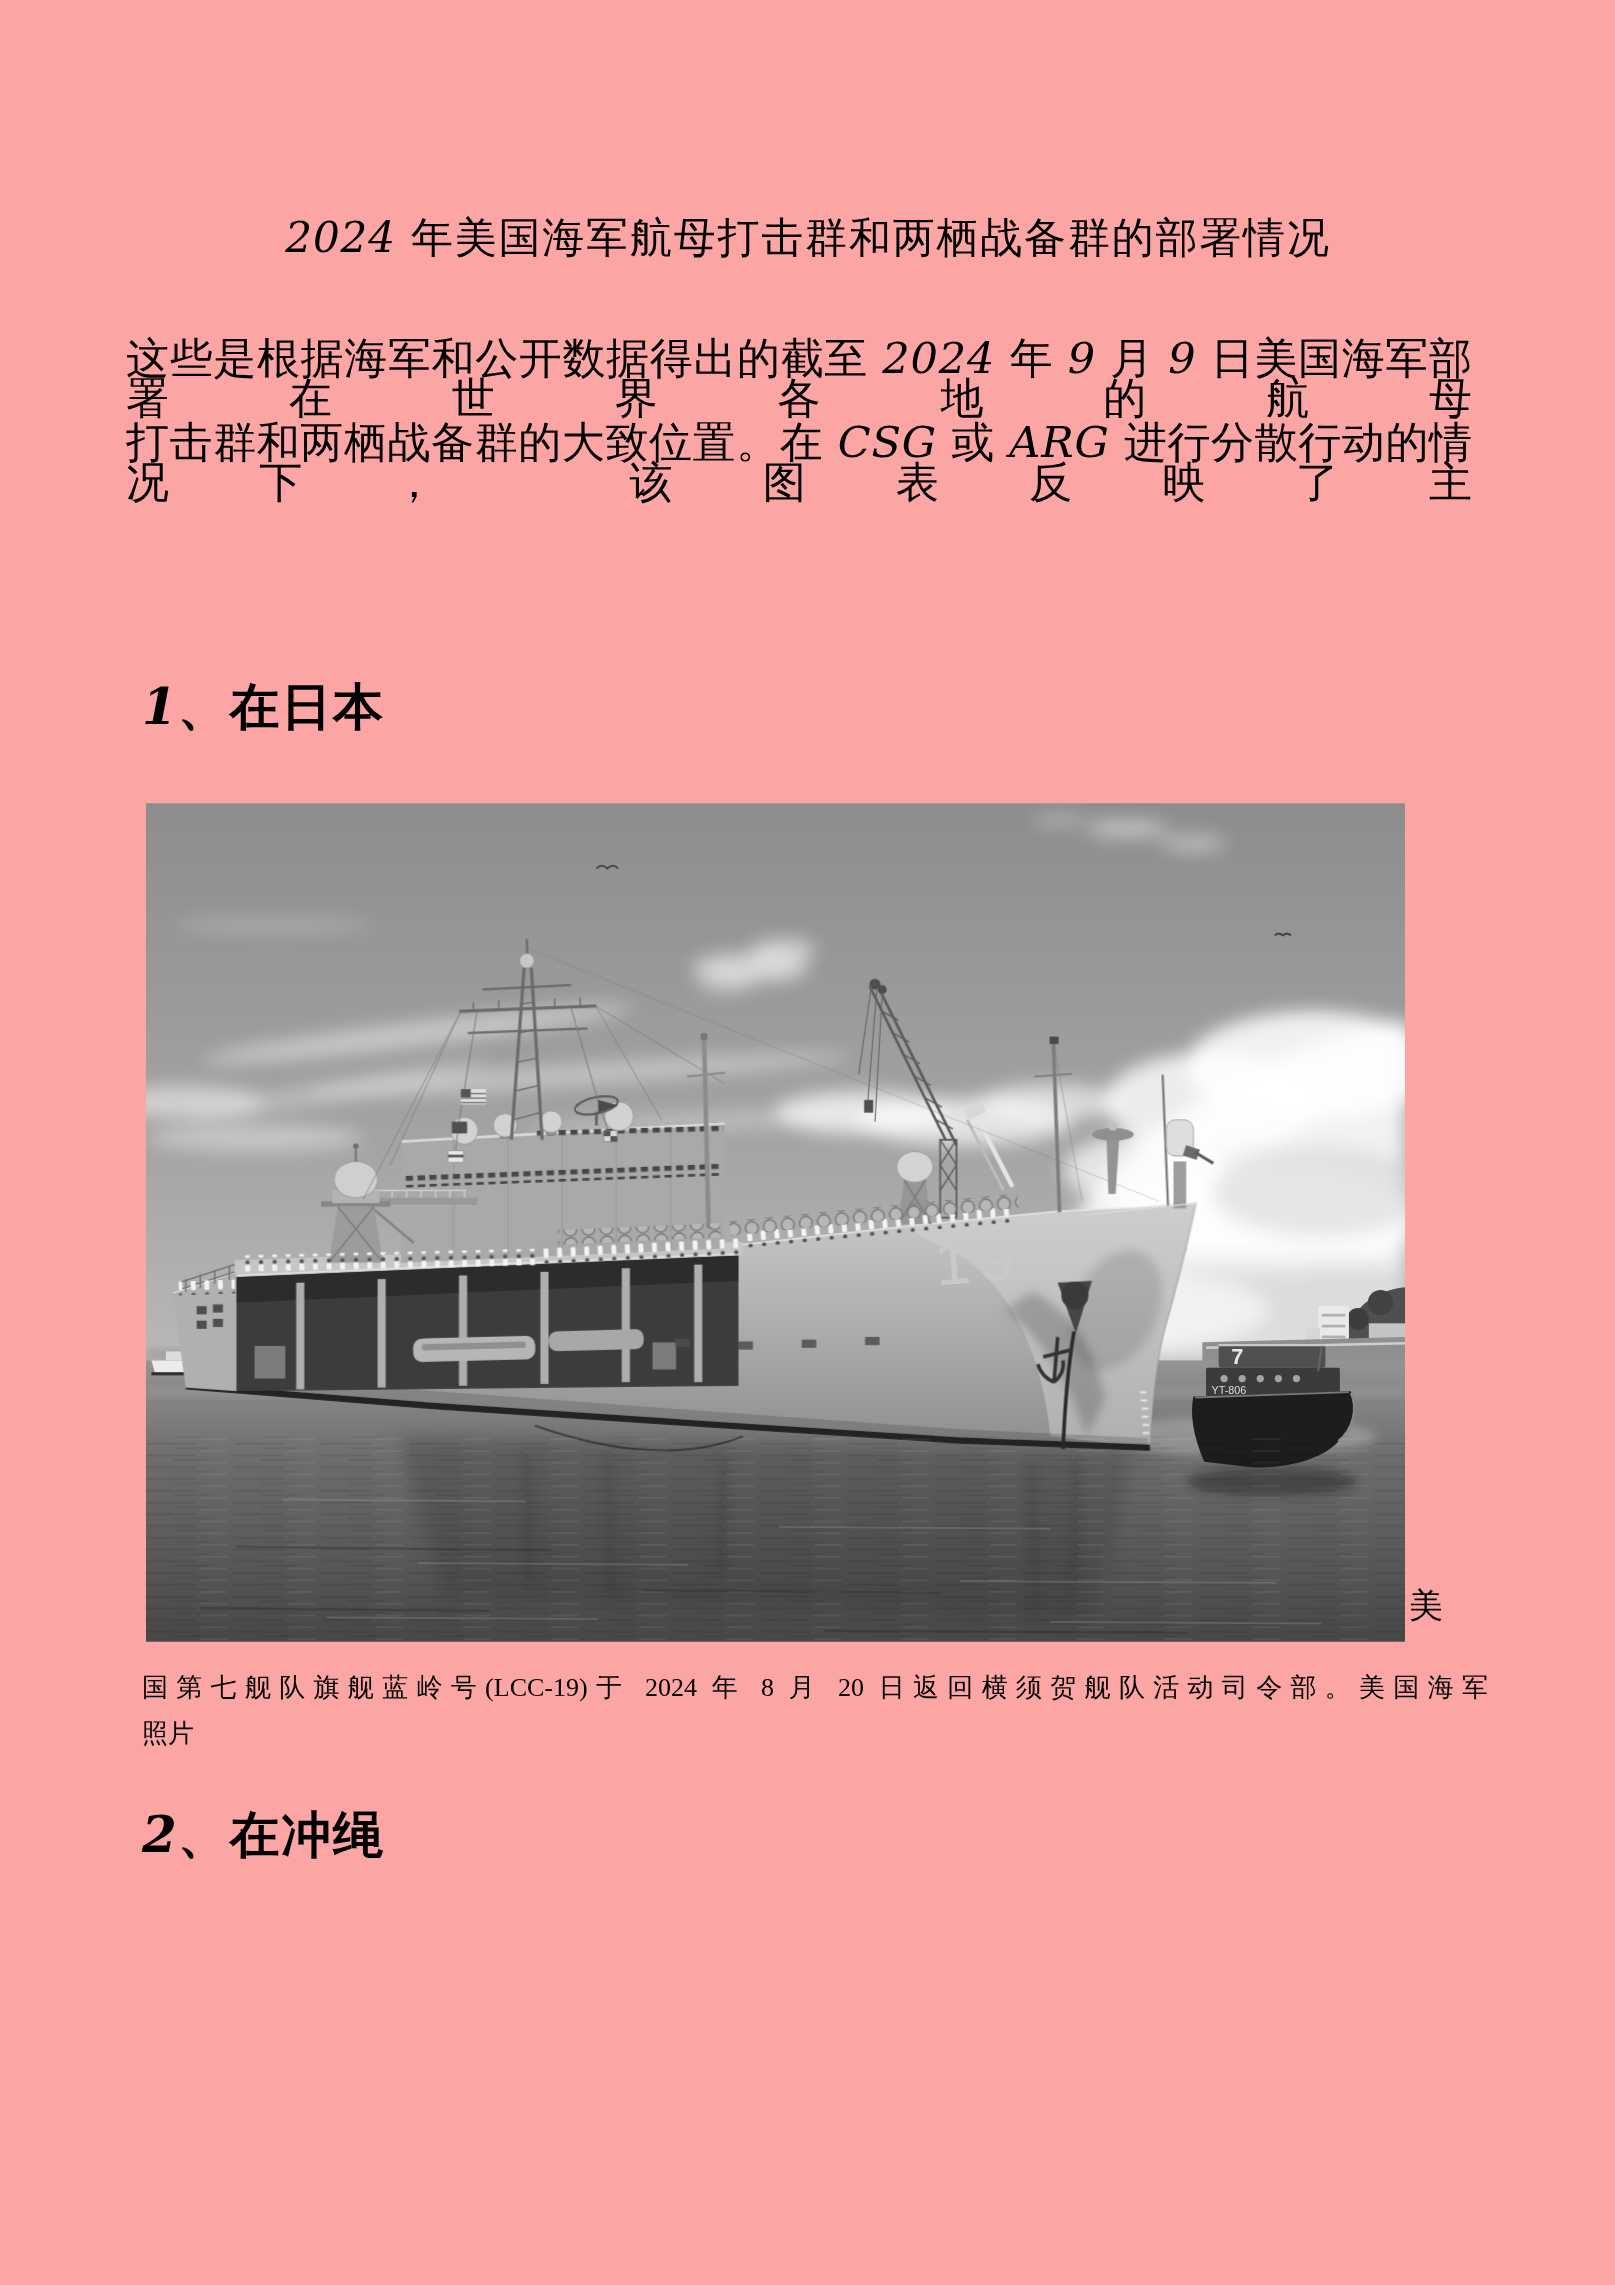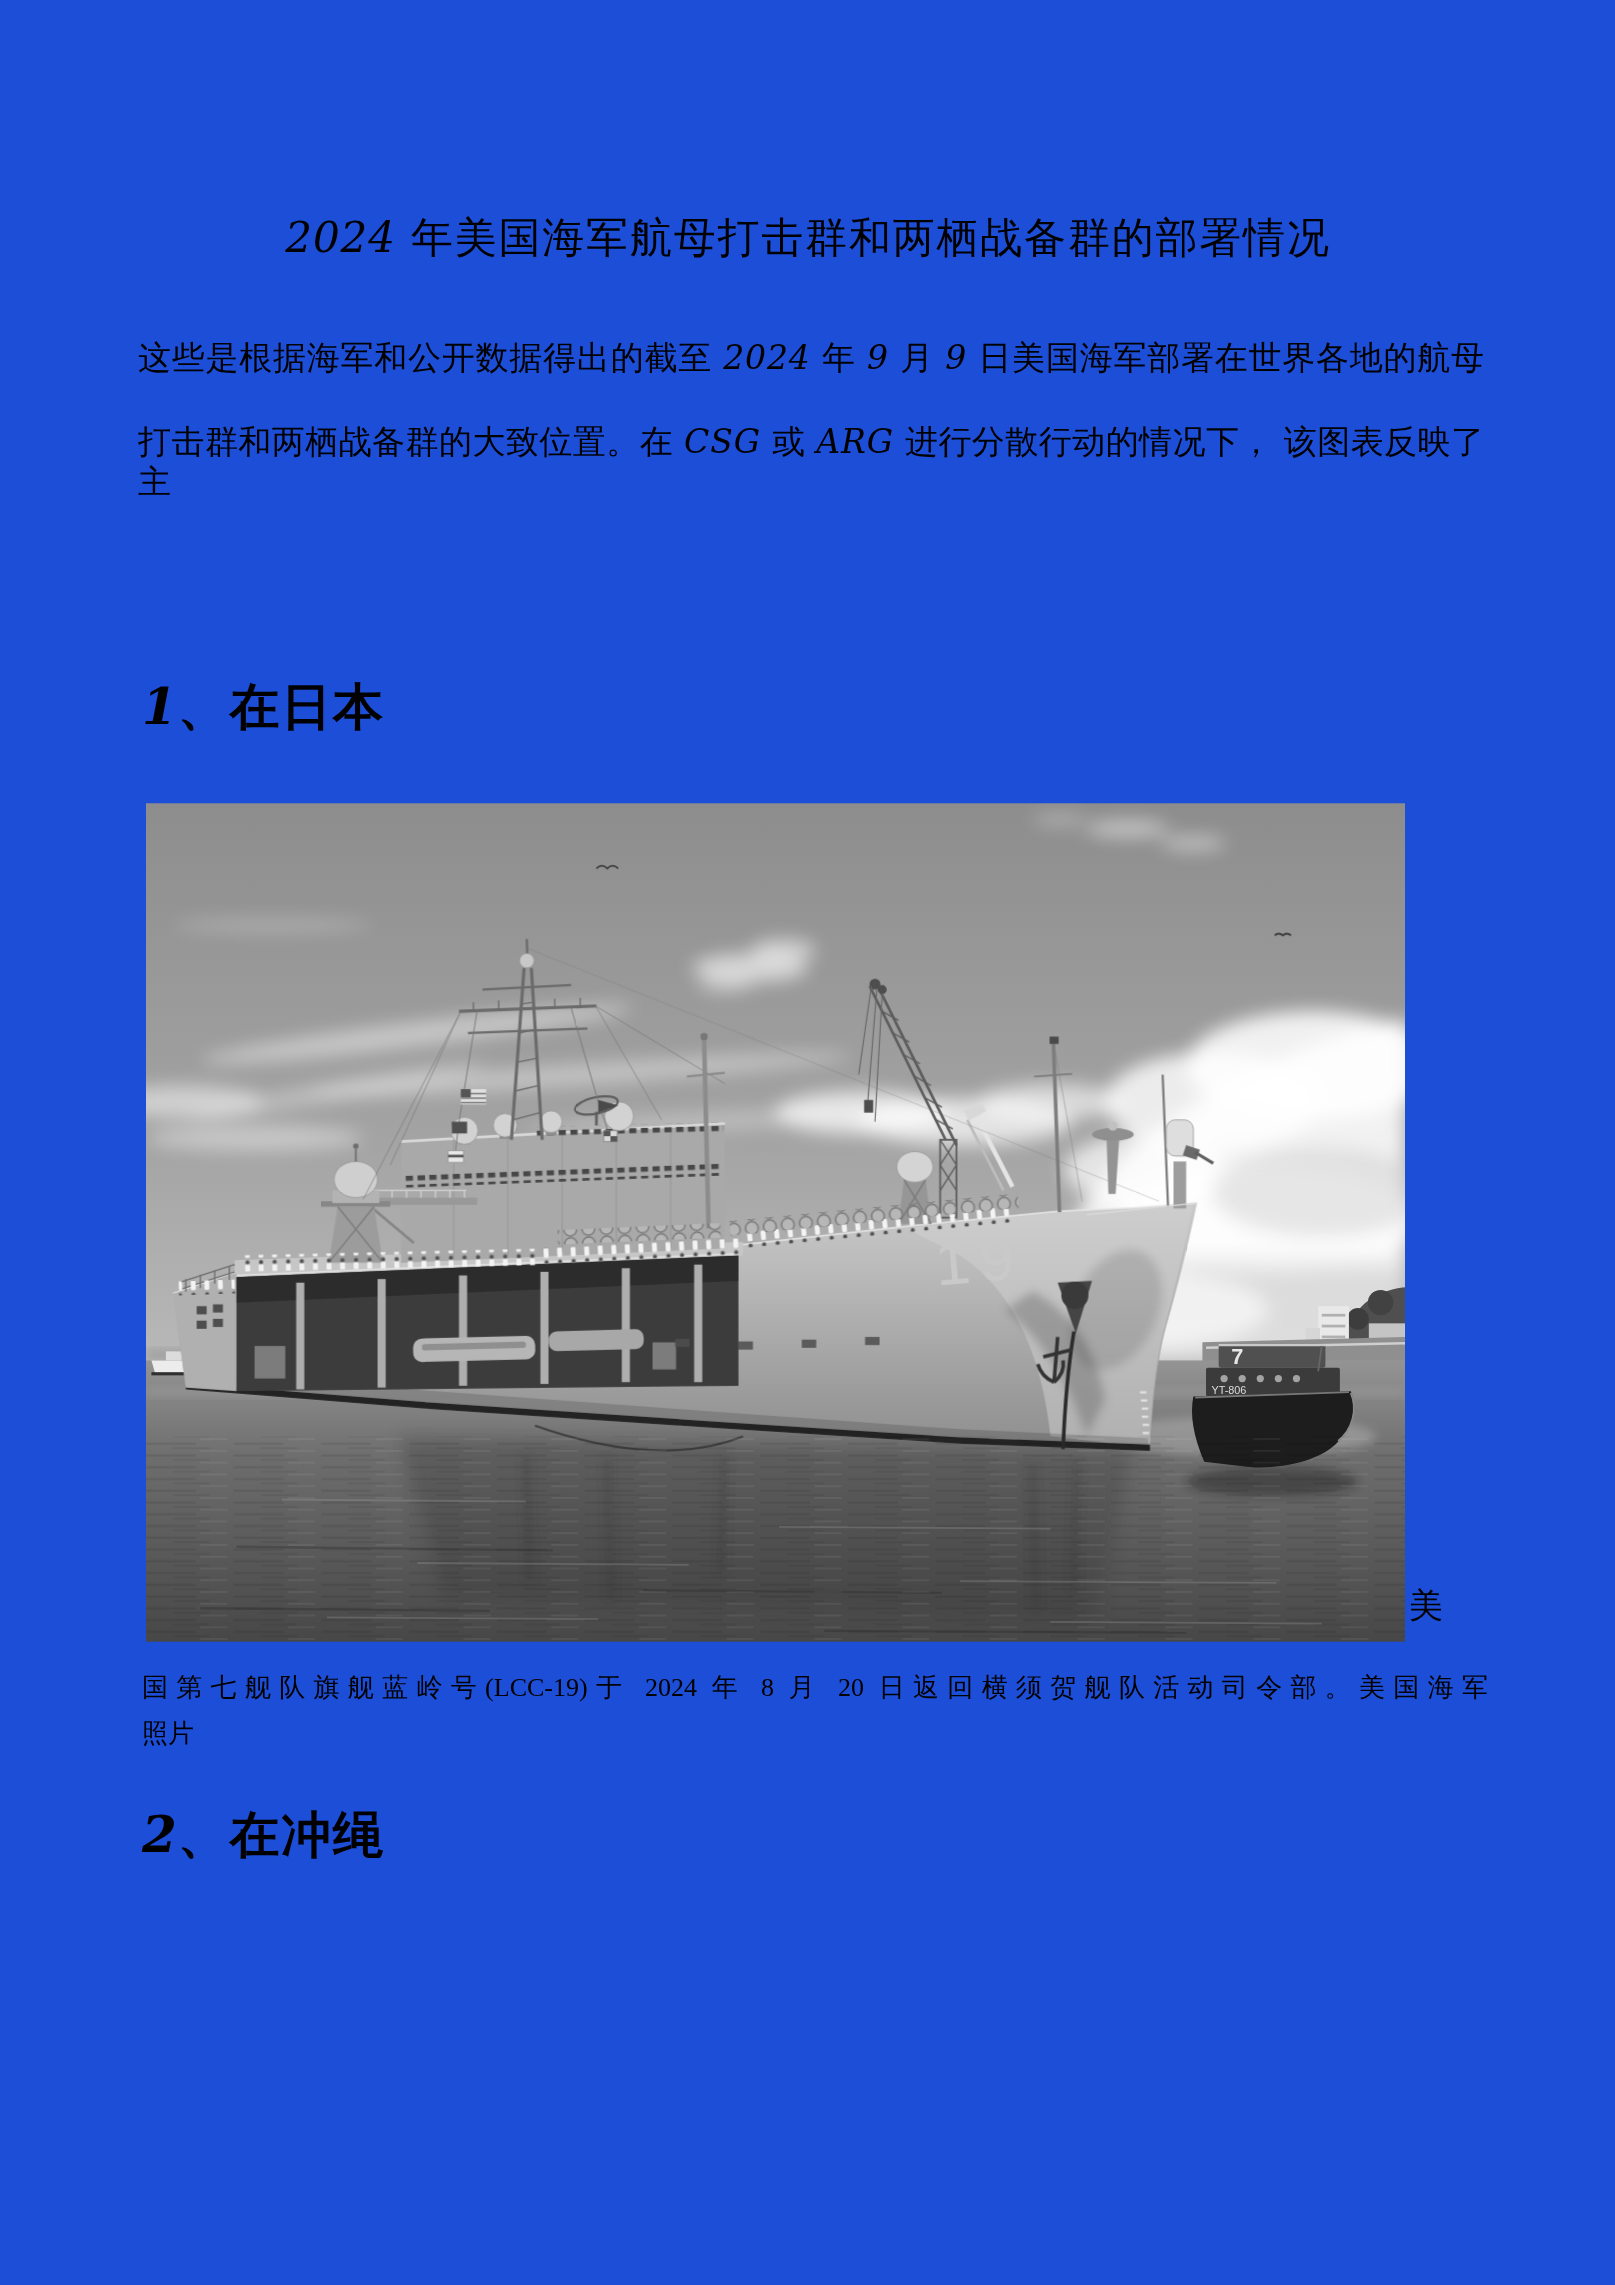--- a/index.html
+++ b/index.html
@@ -1,20 +1,20 @@
 <!DOCTYPE html>
 <html style="font-size:14.5px"><head>
 <meta charset="utf-8">
 <style>
   html,body{margin:0;padding:0;background:#e8e8e8;}
-  .page{position:relative;width:1616px;height:2285px;background:#1d4ed8;overflow:hidden;
+  .page{position:relative;width:1616px;height:2285px;background:#fca5a5;overflow:hidden;
         font-family:"DejaVu Serif","Liberation Serif",serif;color:#000;}
   .doc-title{position:absolute;top:210px;left:136px;width:1344px;text-align:center;
         font-size:42px;letter-spacing:1.8px;white-space:nowrap;}
-  .body-line{position:absolute;left:138px;width:1346px;font-size:33px;line-height:40px;white-space:nowrap;}
+  .body-line{position:absolute;left:126px;width:1346px;font-size:43px;line-height:40px;white-space:nowrap;}
   .body-line.just{white-space:normal;text-align:justify;text-align-last:justify;}
   .scr{font-style:italic;font-family:"DejaVu Serif",serif;letter-spacing:0.9px;}
   .h-sec{position:absolute;left:142px;font-size:50px;font-weight:bold;letter-spacing:1.8px;white-space:nowrap;}
   .h-sec .scr{font-weight:bold;}
   .photo{position:absolute;left:146px;top:803px;width:1259px;height:839px;}
   .photo svg{display:block;width:100%;height:100%;}
   .cap-first{position:absolute;left:1409px;top:1583px;font-size:34px;
         font-family:"Liberation Serif","DejaVu Serif",serif;}
   .cap-line{position:absolute;left:142px;width:1346px;font-size:26px;line-height:42px;
         font-family:"Liberation Serif","DejaVu Serif",serif;white-space:nowrap;}

